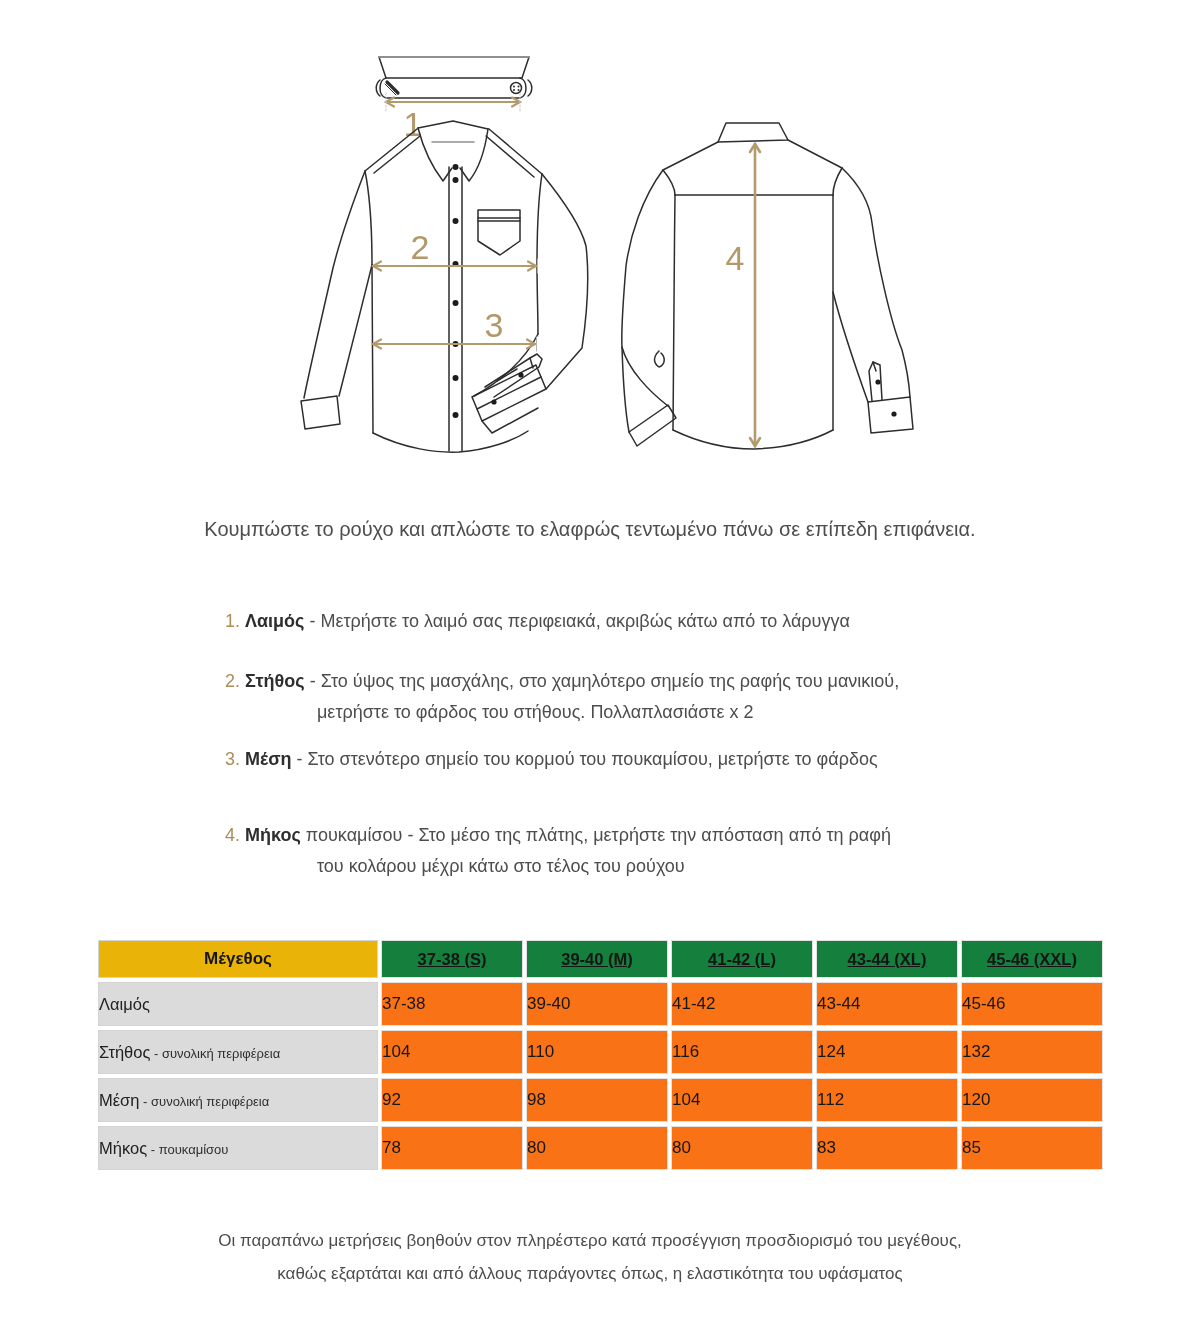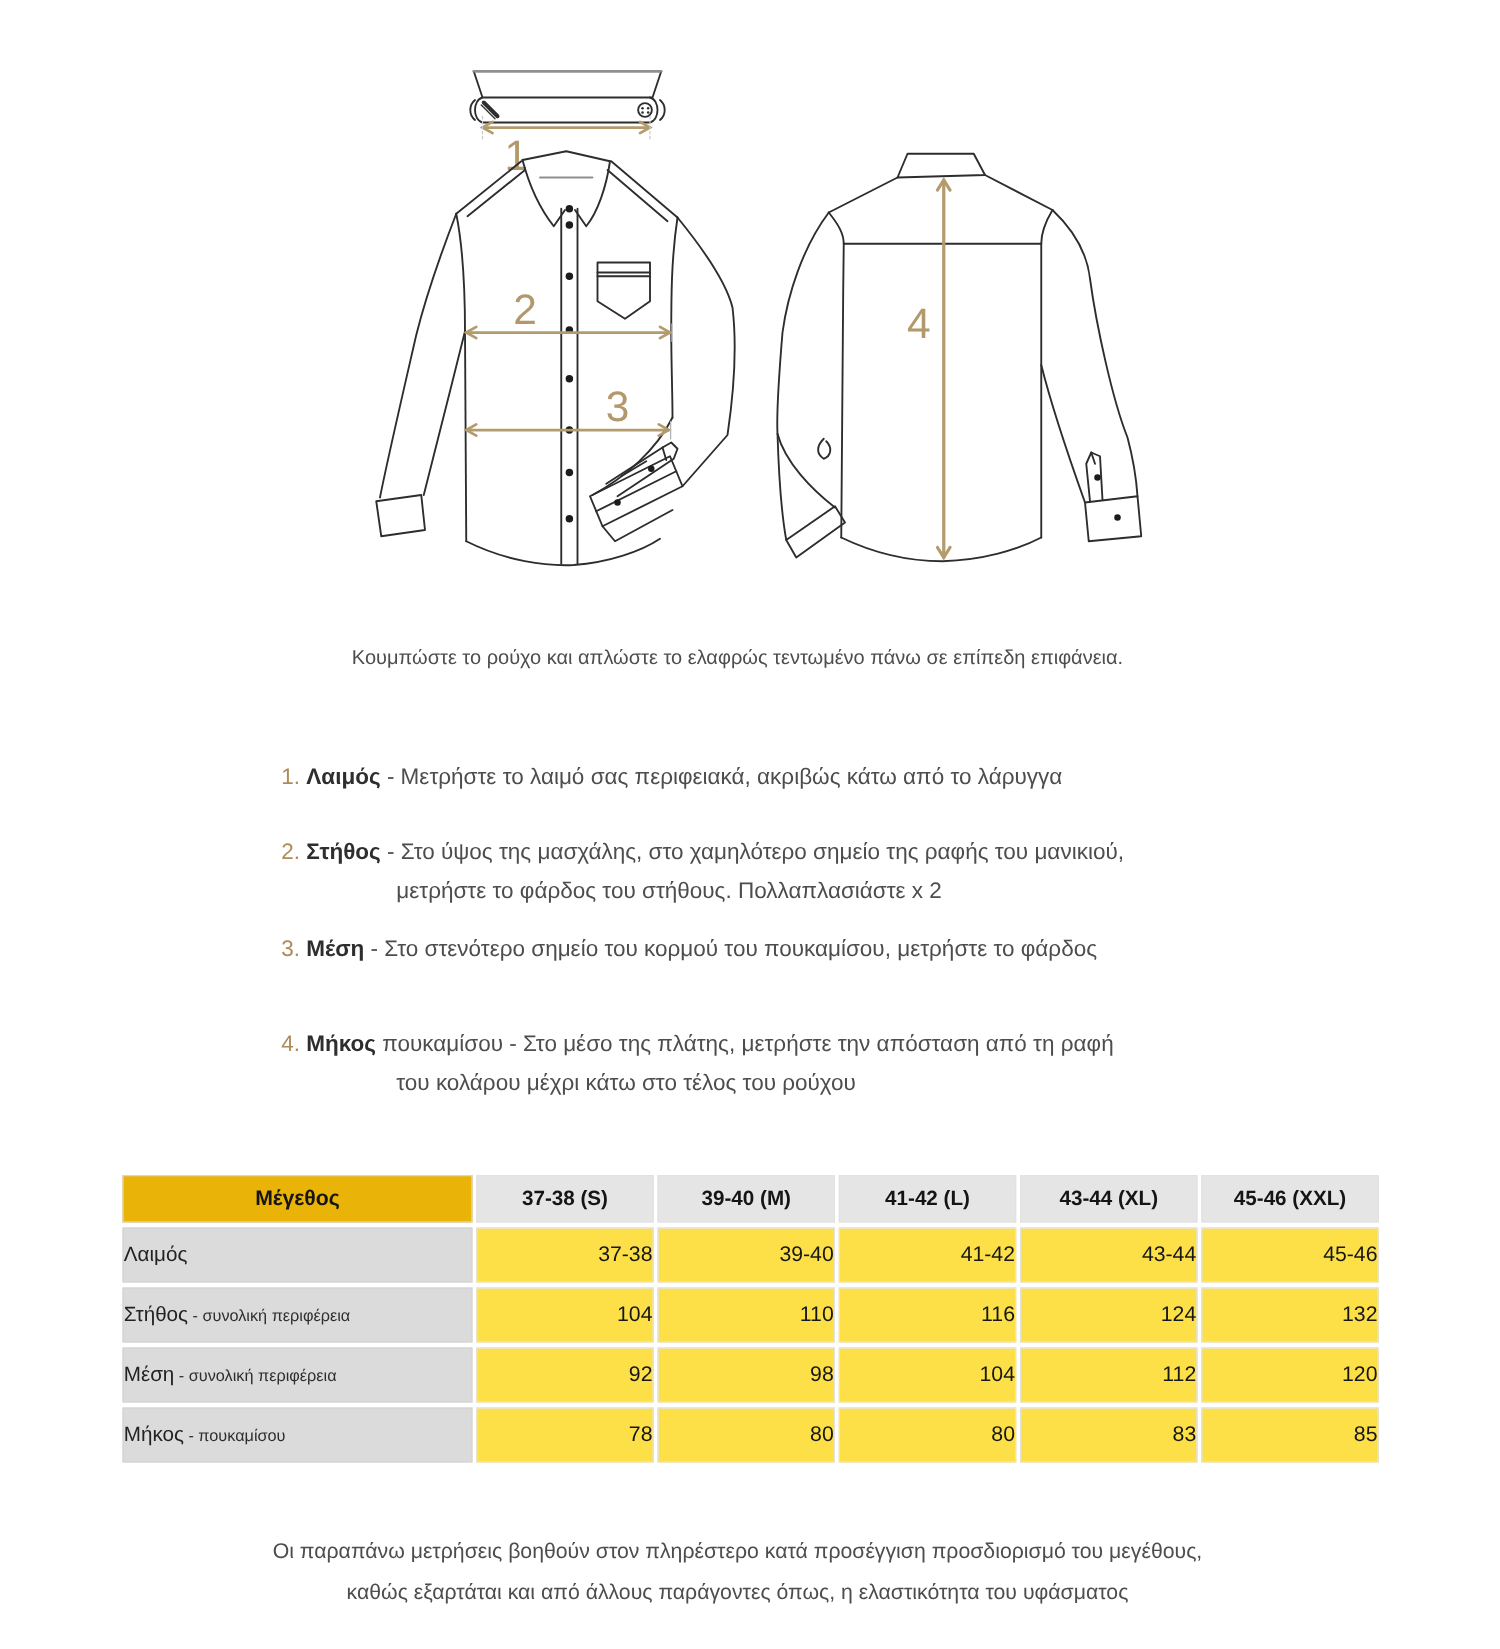--- a/index.html
+++ b/index.html
@@ -6,42 +6,42 @@
   .page{position:relative;width:1200px;height:1319px;background:#ffffff;
         font-family:"Liberation Sans",sans-serif;overflow:hidden;}
 
   
   .diagram{position:absolute;left:280px;top:40px;width:660px;height:460px;}
   .diagram svg{display:block;}
   .m-num{font-family:"Liberation Sans",sans-serif;font-size:34px;fill:#b2986a;}
 
   
   .intro{position:absolute;left:0;top:518px;width:1180px;margin:0;text-align:center;
-         font-size:16px;color:#4d4d4d;}
+         font-size:20px;color:#4d4d4d;}
 
   
   .item{position:absolute;left:225px;width:790px;font-size:18px;color:#4d4d4d;line-height:31px;}
   .item .num{color:#ae8c58;}
   .item .term{color:#2e2e2e;font-weight:bold;}
   .iline{display:block;white-space:nowrap;}
   .iline2{display:block;padding-left:92px;white-space:nowrap;}
   .i1{top:606px}.i2{top:666px}.i3{top:744px}.i4{top:820px}
 
   
   table.size{position:absolute;left:95px;top:936px;width:1011px;
              border-collapse:separate;border-spacing:3px 4px;table-layout:fixed;}
   table.size th,table.size td{padding:0;}
   th.hfirst{background:#eab308;border:1px solid #d4d4d4;height:36px;
             font-size:17px;font-weight:bold;color:#151515;text-align:center;}
-  th.hsize{background:#e5e5e5;border:1px solid #e2e2e2;height:36px;
-           font-size:16.5px;font-weight:bold;color:#151515;text-align:center;}
+  th.hsize{background:#15803d;border:1px solid #e2e2e2;height:36px;
+           font-size:16.5px;font-weight:bold;color:#151515;text-align:center;text-decoration:underline;}
   td.rl{background:#dbdbdb;border:1px solid #d4d4d4;height:42px;text-align:left;
         padding-left:27px;font-size:16.5px;color:#222;}
   td.rl .suffix{font-size:13px;color:#2e2e2e;}
-  td.val{background:#fde047;border:1px solid #e2e2e2;height:42px;text-align:right;
+  td.val{background:#f97316;border:1px solid #e2e2e2;height:42px;text-align:left;
          font-size:17px;color:#161616;}
 
   
   .footer{position:absolute;left:0;top:1224px;width:1180px;text-align:center;
           font-size:17px;color:#4d4d4d;line-height:33px;}
   .footer p{margin:0;}
 </style>
 </head>
 <body>
 

